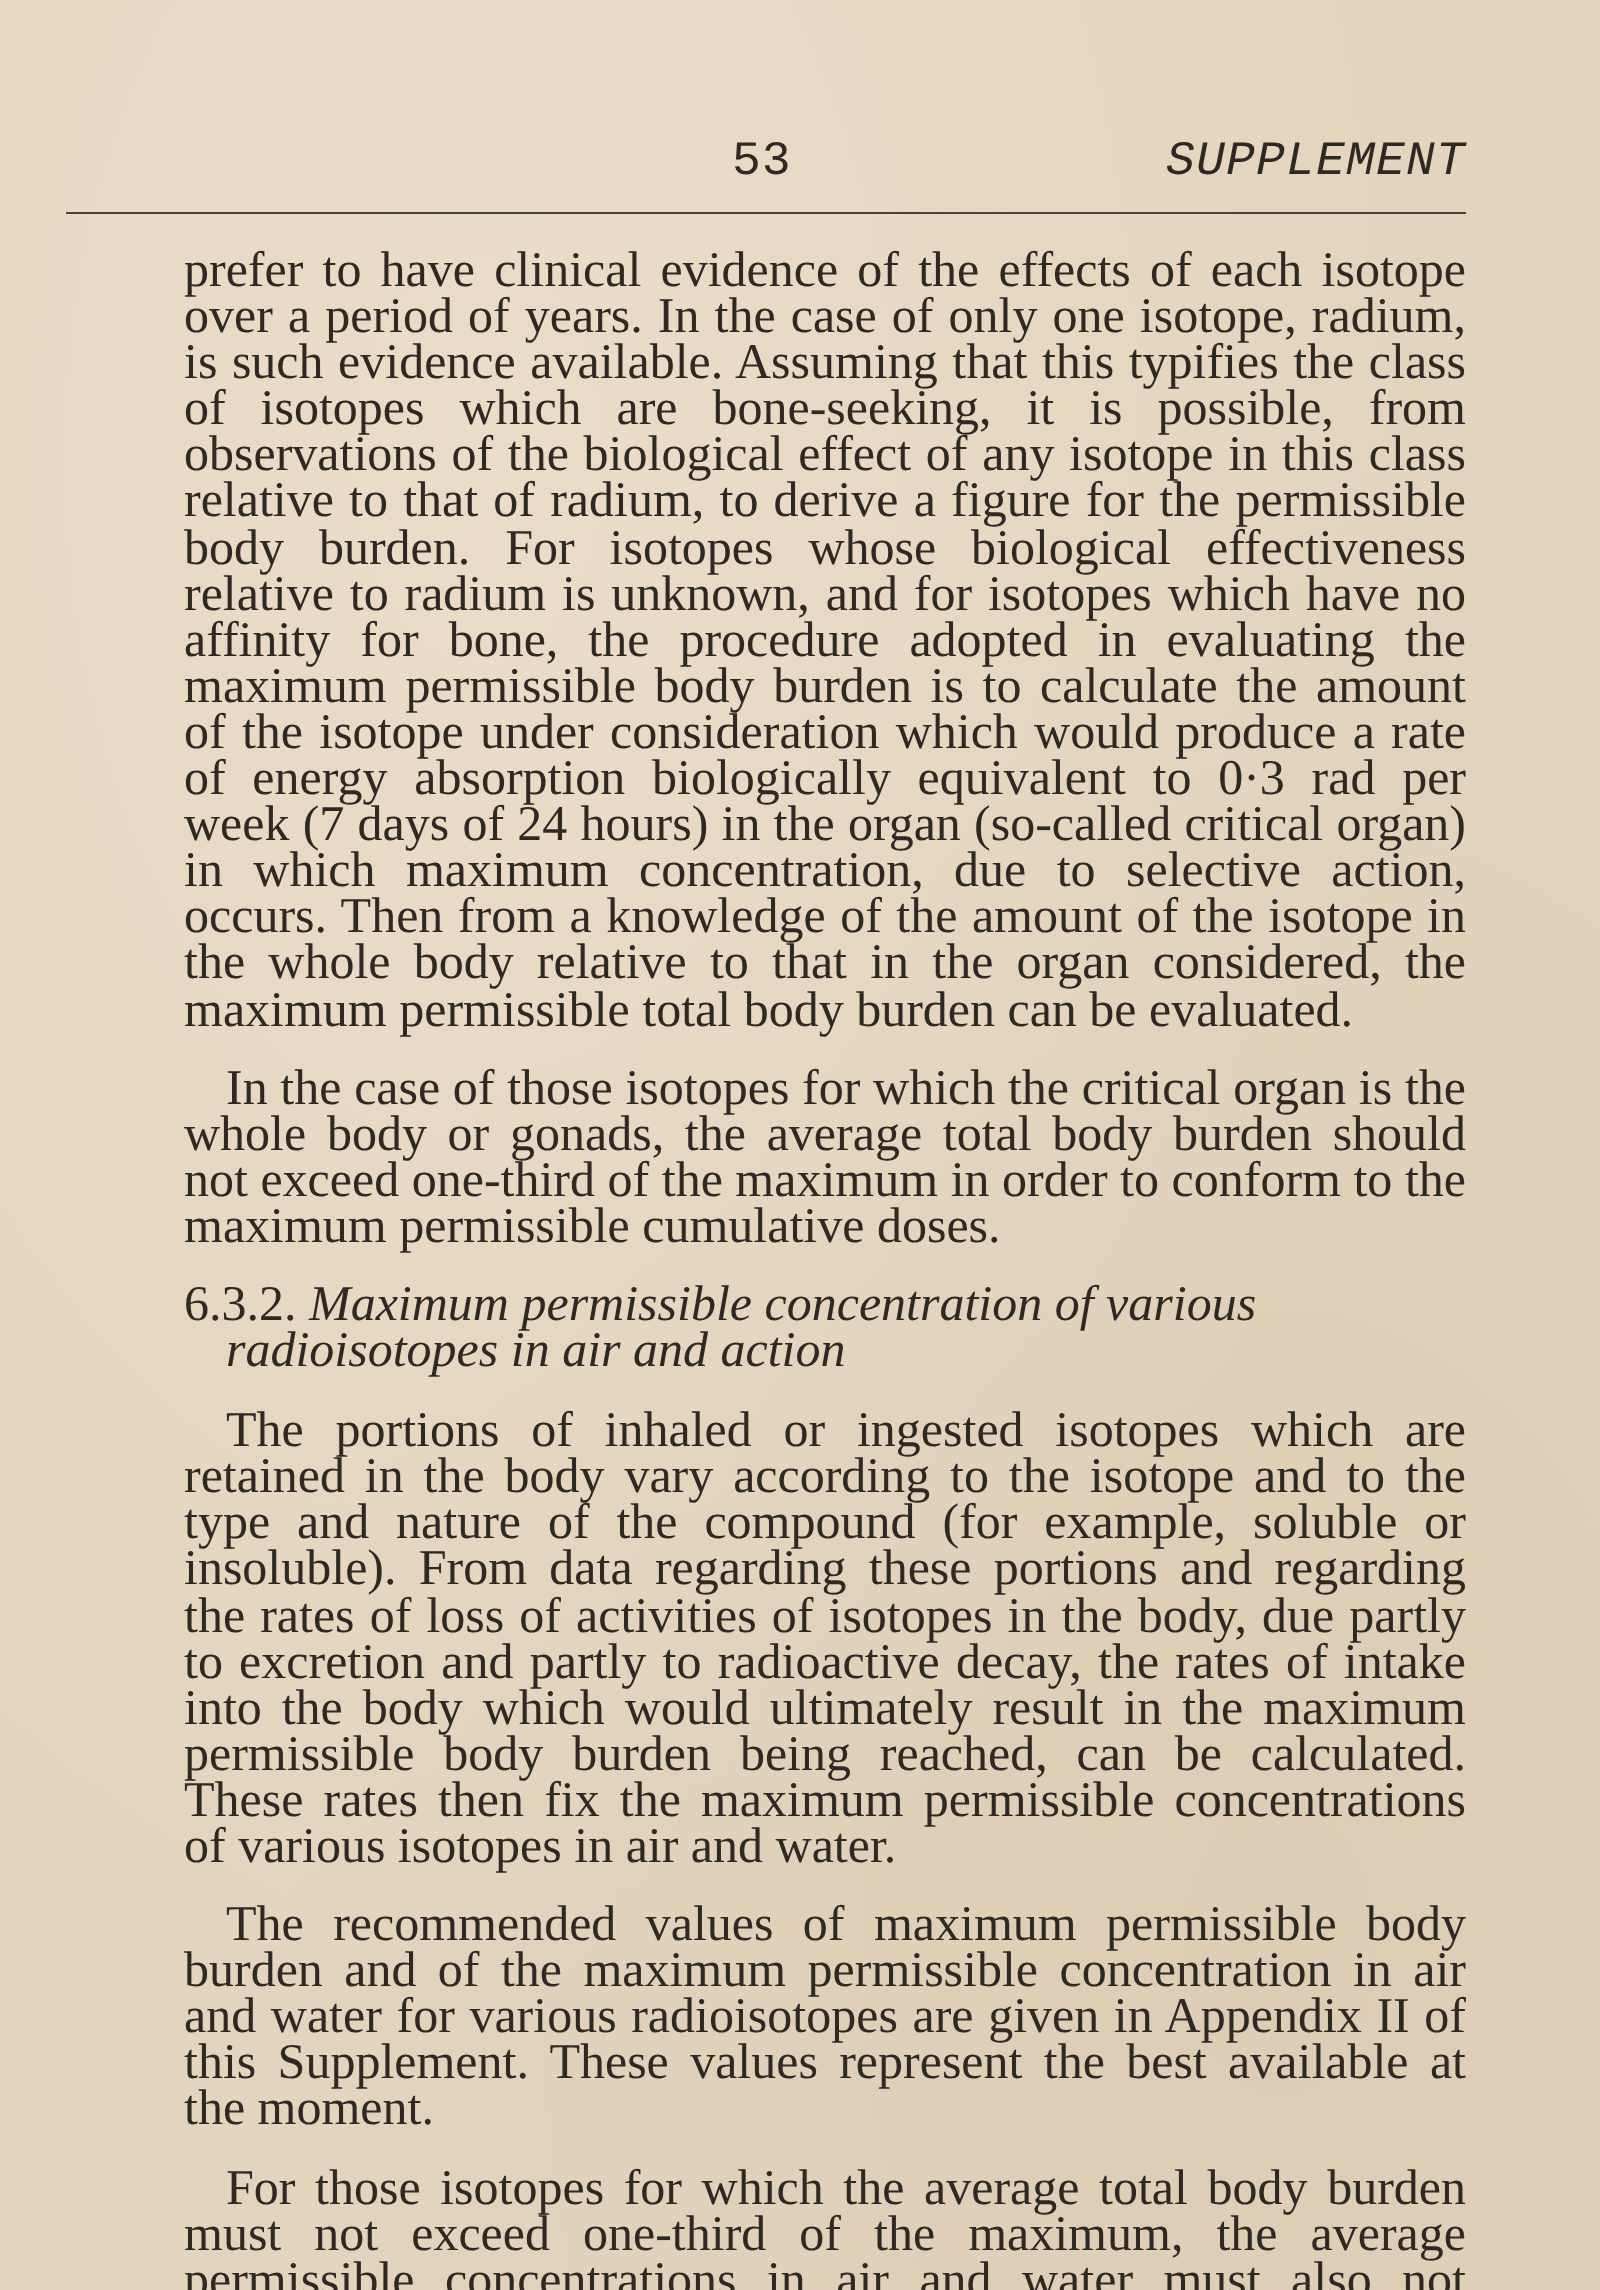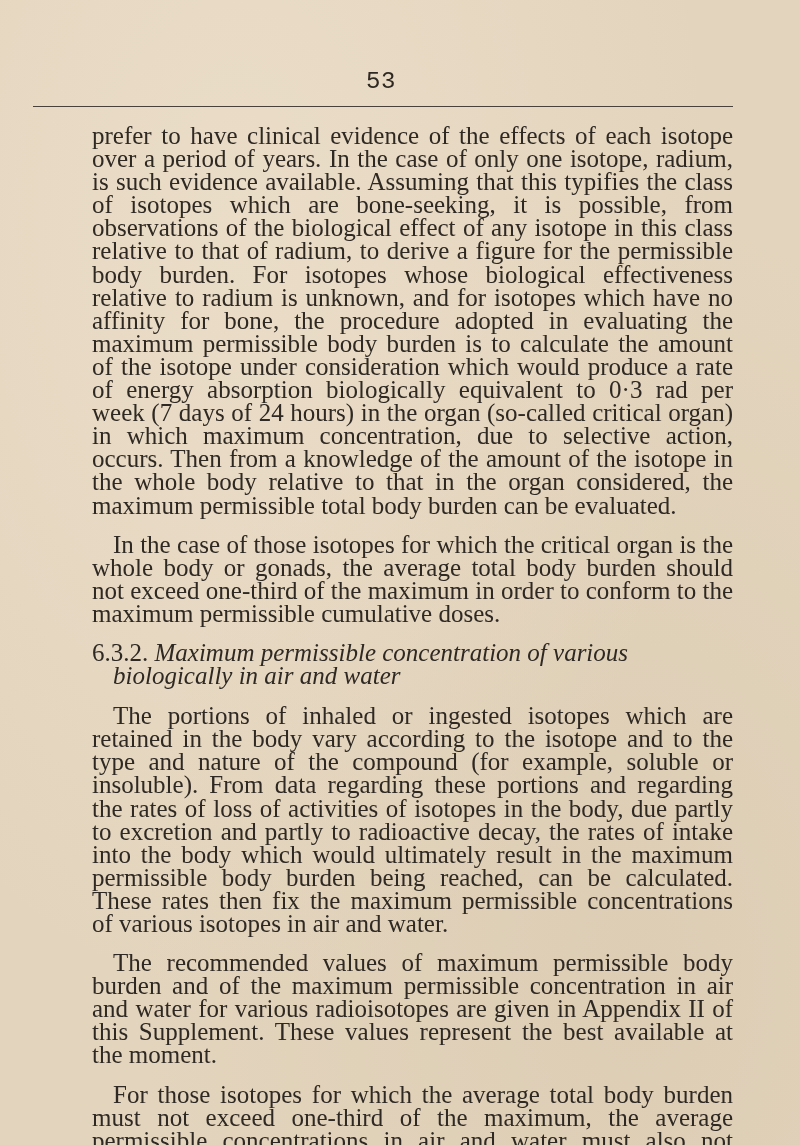--- a/index.html
+++ b/index.html
@@ -86,33 +86,34 @@
       font-style: italic;
     }
   </style>
 </head>
 <body>
 
 <div class="page">
 
   <div class="running-head">
     <span class="page-number">53</span>
+    <span class="running-title">SUPPLEMENT</span>
   </div>
 
   <div class="head-rule"></div>
 
   <div class="text-block">
 
     <p class="para first">prefer to have clinical evidence of the effects of each isotope over a period of years. In the case of only one isotope, radium, is such evidence avail­able. Assuming that this typifies the class of isotopes which are bone-seeking, it is possible, from observations of the biological effect of any isotope in this class relative to that of radium, to derive a figure for the permissible body burden. For isotopes whose biological effectiveness relative to radium is unknown, and for isotopes which have no affinity for bone, the procedure adopted in evaluating the maximum permissible body burden is to calculate the amount of the isotope under consideration which would produce a rate of energy absorption biologically equivalent to 0·3 rad per week (7 days of 24 hours) in the organ (so-called critical organ) in which maximum concentration, due to selective action, occurs. Then from a knowledge of the amount of the isotope in the whole body relative to that in the organ considered, the maximum permissible total body burden can be evaluated.</p>
 
     <p class="para">In the case of those isotopes for which the critical organ is the whole body or gonads, the average total body burden should not exceed one-third of the maximum in order to conform to the maximum permissible cumulative doses.</p>
 
     <p class="section-heading">
       <span class="section-number">6.3.2.</span>
-      <span class="section-title">Maximum permissible concentration of various biologically in air and water</span>
+      <span class="section-title">Maximum permissible concentration of various radioisotopes in air and action</span>
     </p>
 
     <p class="para">The portions of inhaled or ingested isotopes which are retained in the body vary according to the isotope and to the type and nature of the com­pound (for example, soluble or insoluble). From data regarding these portions and regarding the rates of loss of activities of isotopes in the body, due partly to excretion and partly to radioactive decay, the rates of intake into the body which would ultimately result in the maximum per­missible body burden being reached, can be calculated. These rates then fix the maximum permissible concentrations of various isotopes in air and water.</p>
 
     <p class="para">The recommended values of maximum permissible body burden and of the maximum permissible concentration in air and water for various radioisotopes are given in Appendix II of this Supplement. These values represent the best available at the moment.</p>
 
     <p class="para">For those isotopes for which the average total body burden must not exceed one-third of the maximum, the average permissible concentrations in air and water must also not exceed one-third of the maxima.</p>
 
   </div>
 </div>

